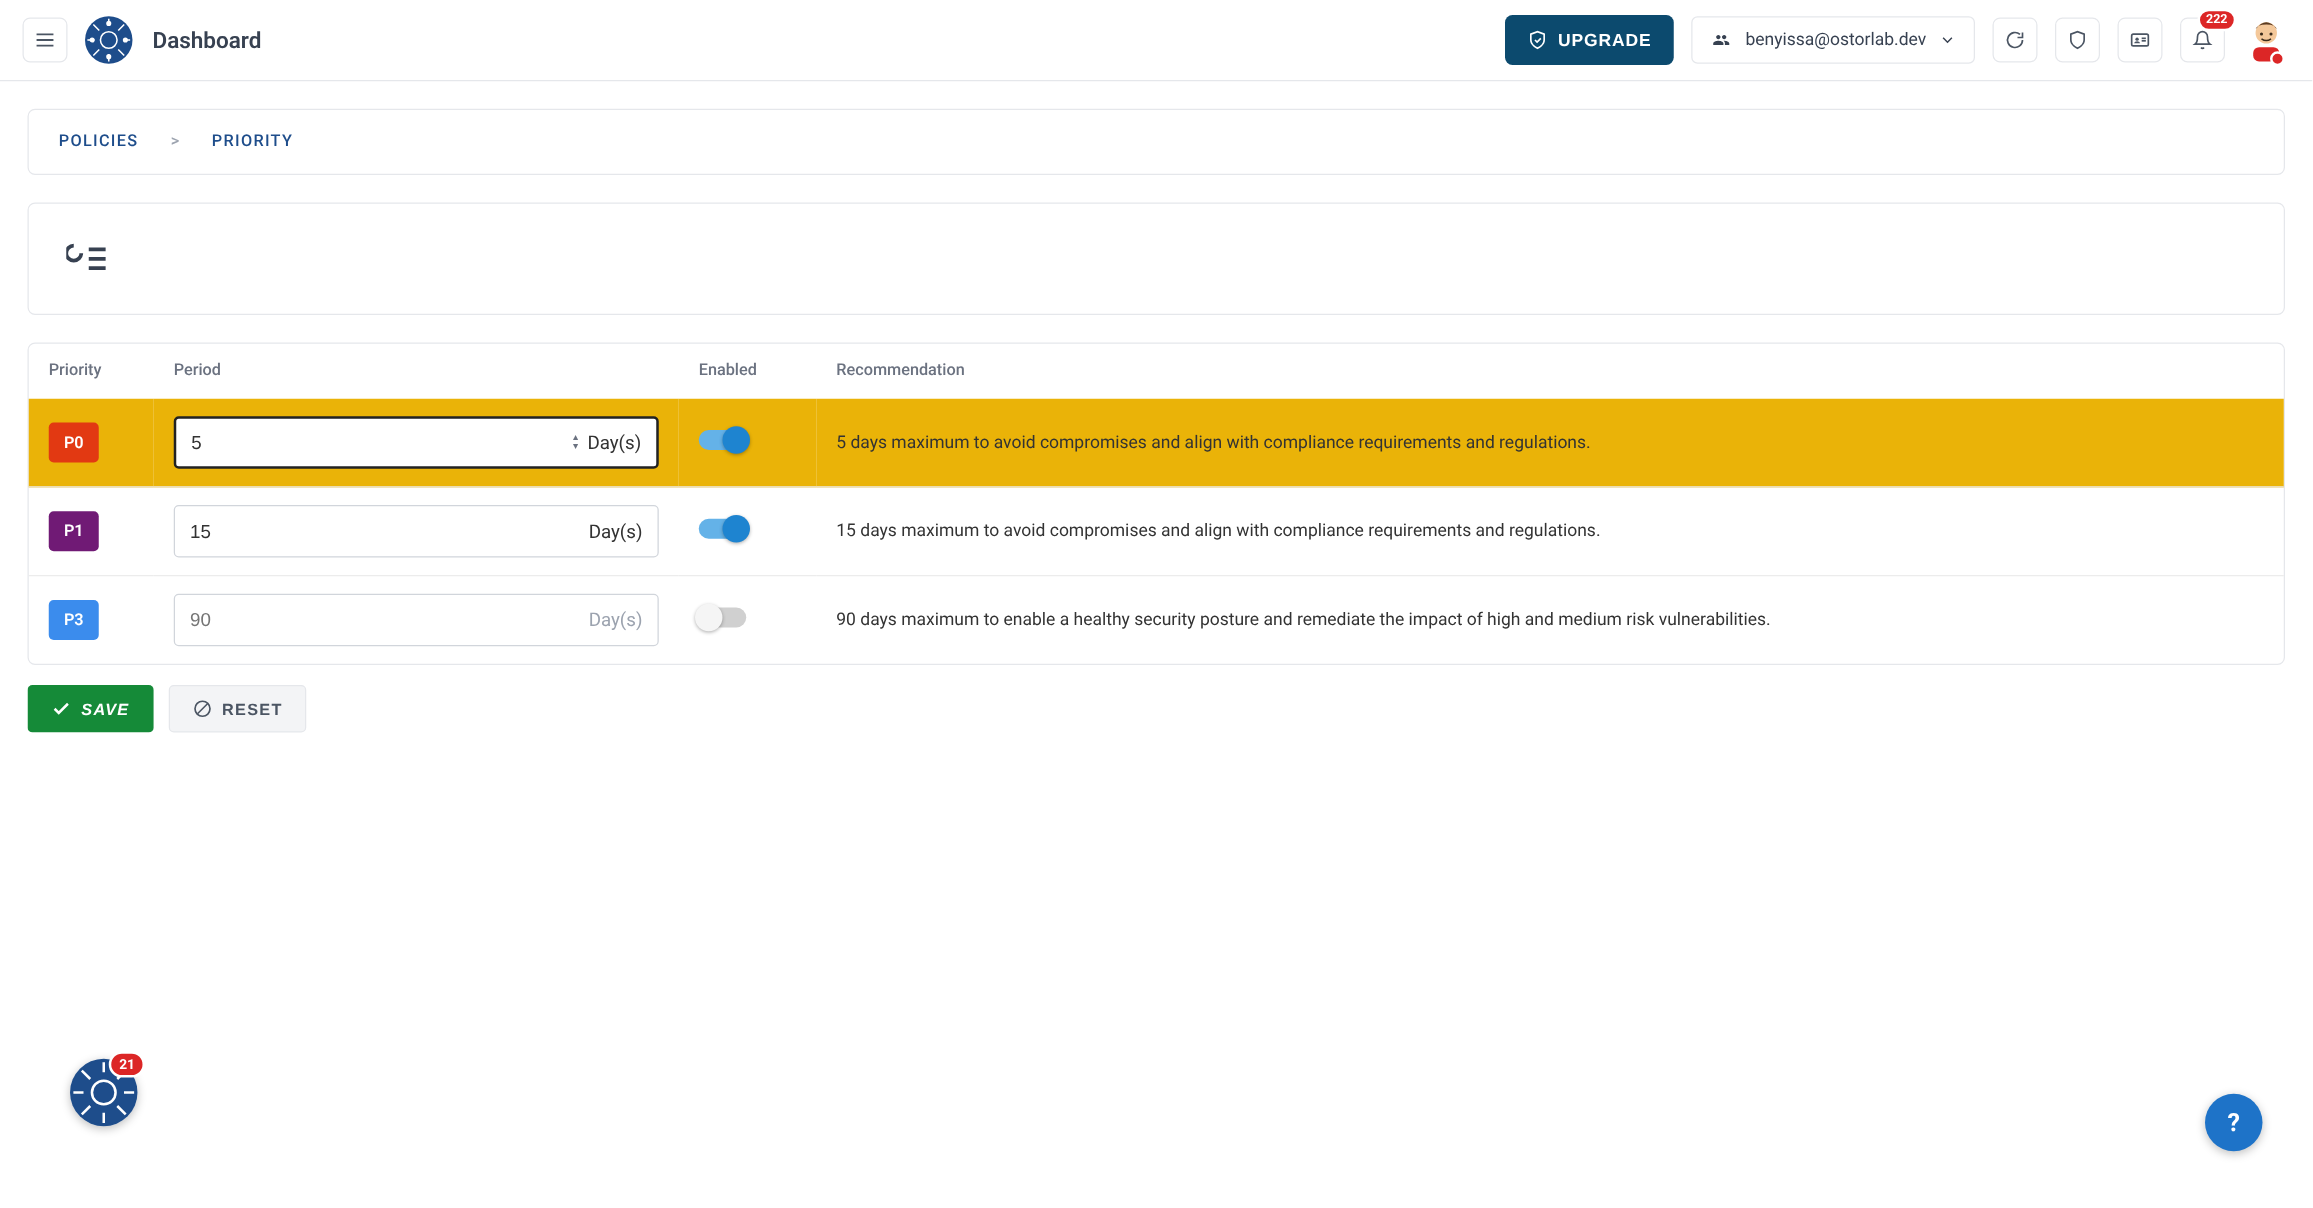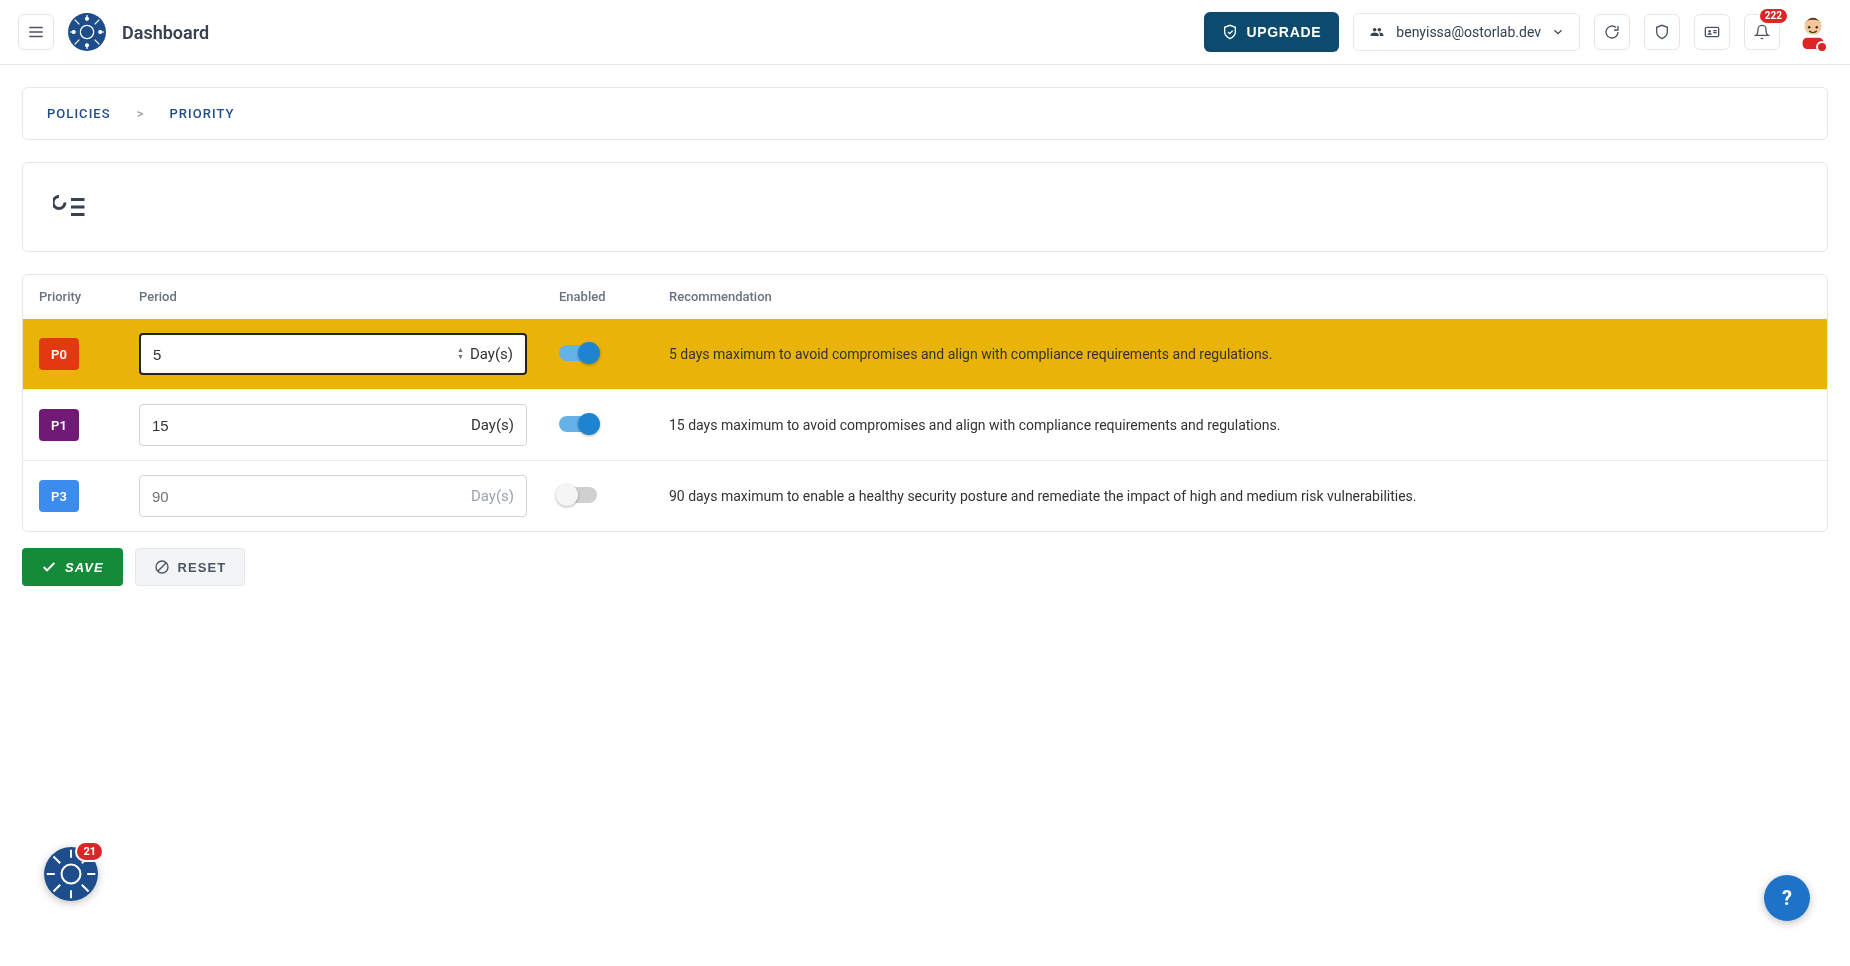--- a/index.html
+++ b/index.html
@@ -156,21 +156,21 @@
   height: 38px; padding: 0 18px; border-radius:4px;
   display:inline-flex; align-items:center; gap:8px;
   font-size:13px; font-weight:600; letter-spacing:0.08em;
   cursor:pointer; border:1px solid transparent;
 }
 .btn-save { background:#158a38; color:#ffffff;font-style:italic; }
 .btn-reset { background:#f3f4f6; color:#4b5563; border-color:#e5e7eb; }
 
 
 .float-badge {
-  position:fixed; left:44px; bottom:65px;
+  position:fixed; left:56px; bottom:65px;
 }
 .float-badge .logo-circle { width:54px; height:54px; box-shadow:0 2px 8px rgba(0,0,0,0.25); }
 .float-badge .count {
   position:absolute; top:-6px; right:-6px;
   background:#dc2626; color:#fff; border-radius:999px;
   font-size:11px; font-weight:700; padding:2px 6px; border:2px solid #fff;
 }
 .help-fab {
   position:fixed; right:40px; bottom:45px;
   width:46px; height:46px; border-radius:50%;

